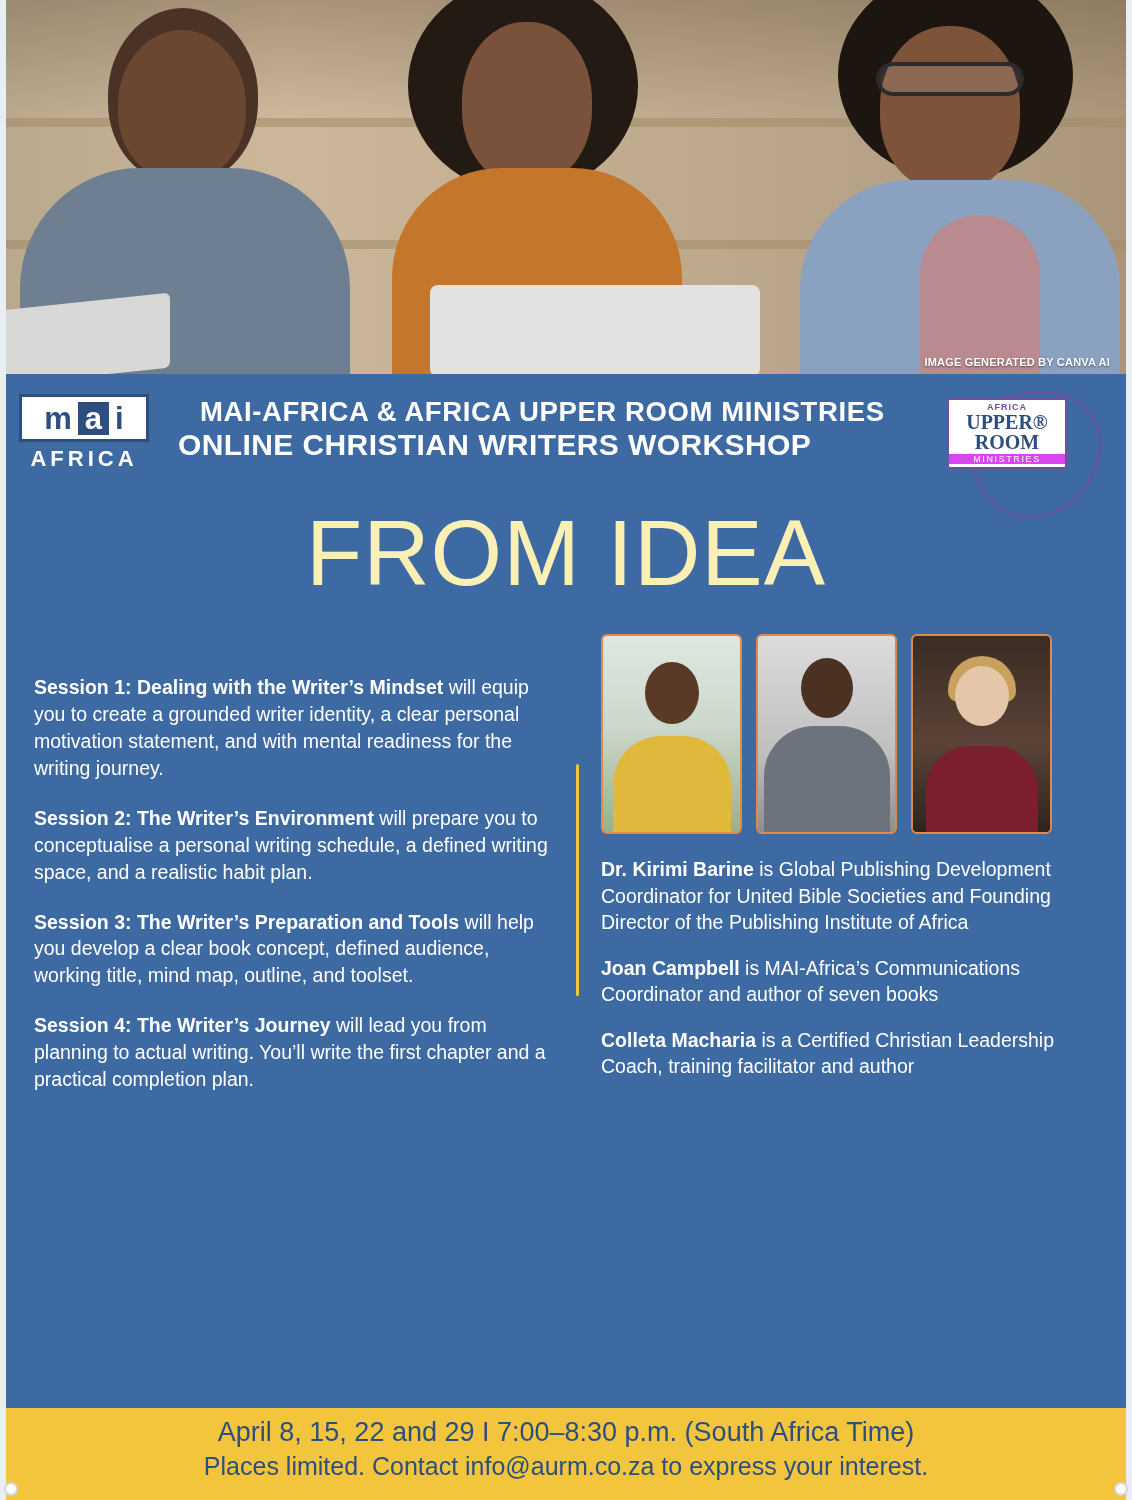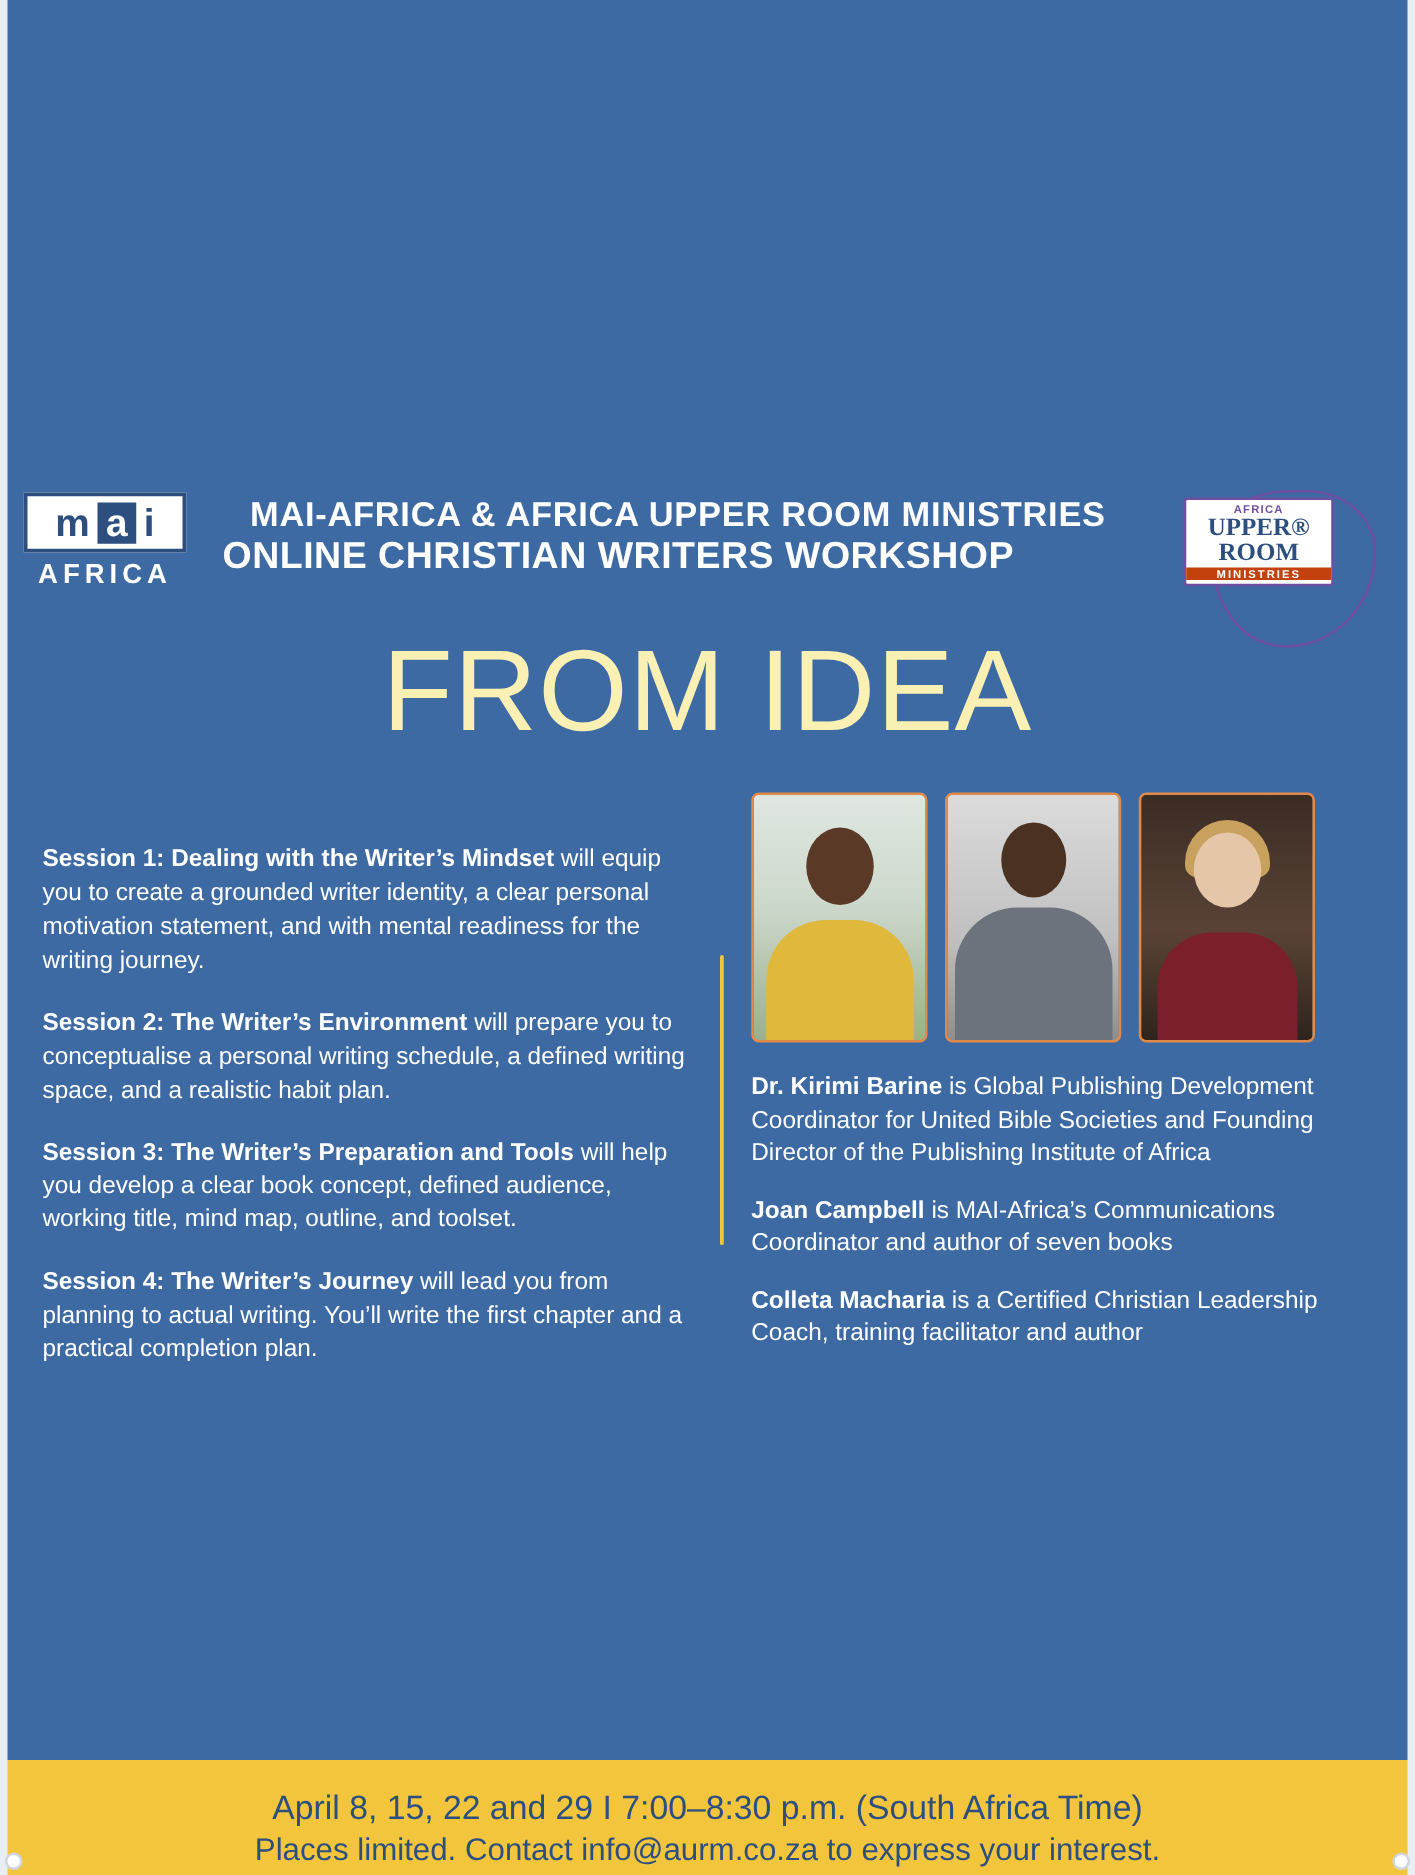--- a/index.html
+++ b/index.html
@@ -230,24 +230,24 @@
     padding: 2px 0 3px;
   }
   .urm-small {
     font-size: 9px; font-weight: bold; color: #6f4fa0; letter-spacing: 1px;
   }
   .urm-upper, .urm-room {
     font-size: 20px; font-weight: bold; color: #2c4f80; line-height: 1.0;
     font-family: "Liberation Serif", serif;
   }
   .urm-min {
-    background: #c2410c;
+    background: #d946ef;
     color: #ffffff;
     font-size: 9px;
-    font-weight: bold;
+    font-weight: normal;
     letter-spacing: 1.6px;
     margin-top: 2px;
   }
 
   .headline {
     text-align: center;
     color: #fbf0b4;
     font-weight: normal;
     font-size: 92px;
     line-height: .98;
@@ -332,21 +332,21 @@
 
   
   .footer {
     position: absolute;
     left: 0; bottom: 0;
     width: 1132px;
     height: 92px;
     background: #f2c53d;
     color: #2c4f80;
     text-align: center;
-    padding-top: 22px;
+    padding-top: 8px;
   }
   .f1 {
     font-size: 27px;
     line-height: 1.2;
   }
   .f2 {
     font-size: 25px;
     line-height: 1.25;
     margin-top: 3px;
   }
@@ -368,20 +368,43 @@
     background: #e9eef3;
   }
   .frame-edge.l { left: 0; }
   .frame-edge.r { right: 0; }
 </style>
 </head>
 <body>
 
 <div class="poster">
 
+  <div class="hero">
+    <div class="hero-bg"></div>
+    <div class="shelf s1"></div>
+    <div class="shelf s2"></div>
+
+    <div class="p1-head"></div>
+    <div class="p1-face"></div>
+    <div class="p1-body"></div>
+    <div class="p1-laptop"></div>
+
+    <div class="p2-hair"></div>
+    <div class="p2-face"></div>
+    <div class="p2-body"></div>
+    <div class="p2-laptop"></div>
+
+    <div class="p3-hair"></div>
+    <div class="p3-face"></div>
+    <div class="p3-glasses"></div>
+    <div class="p3-body"></div>
+    <div class="p3-top"></div>
+
+    <div class="hero-credit">IMAGE GENERATED BY CANVA AI</div>
+  </div>
 
   <div class="body-blue">
 
     <div class="top-row">
 
       <div class="mai-logo">
         <div class="mai-box">
           <span class="mai-letter">m</span>
           <span class="mai-letter boxed">a</span>
           <span class="mai-letter">i</span>

